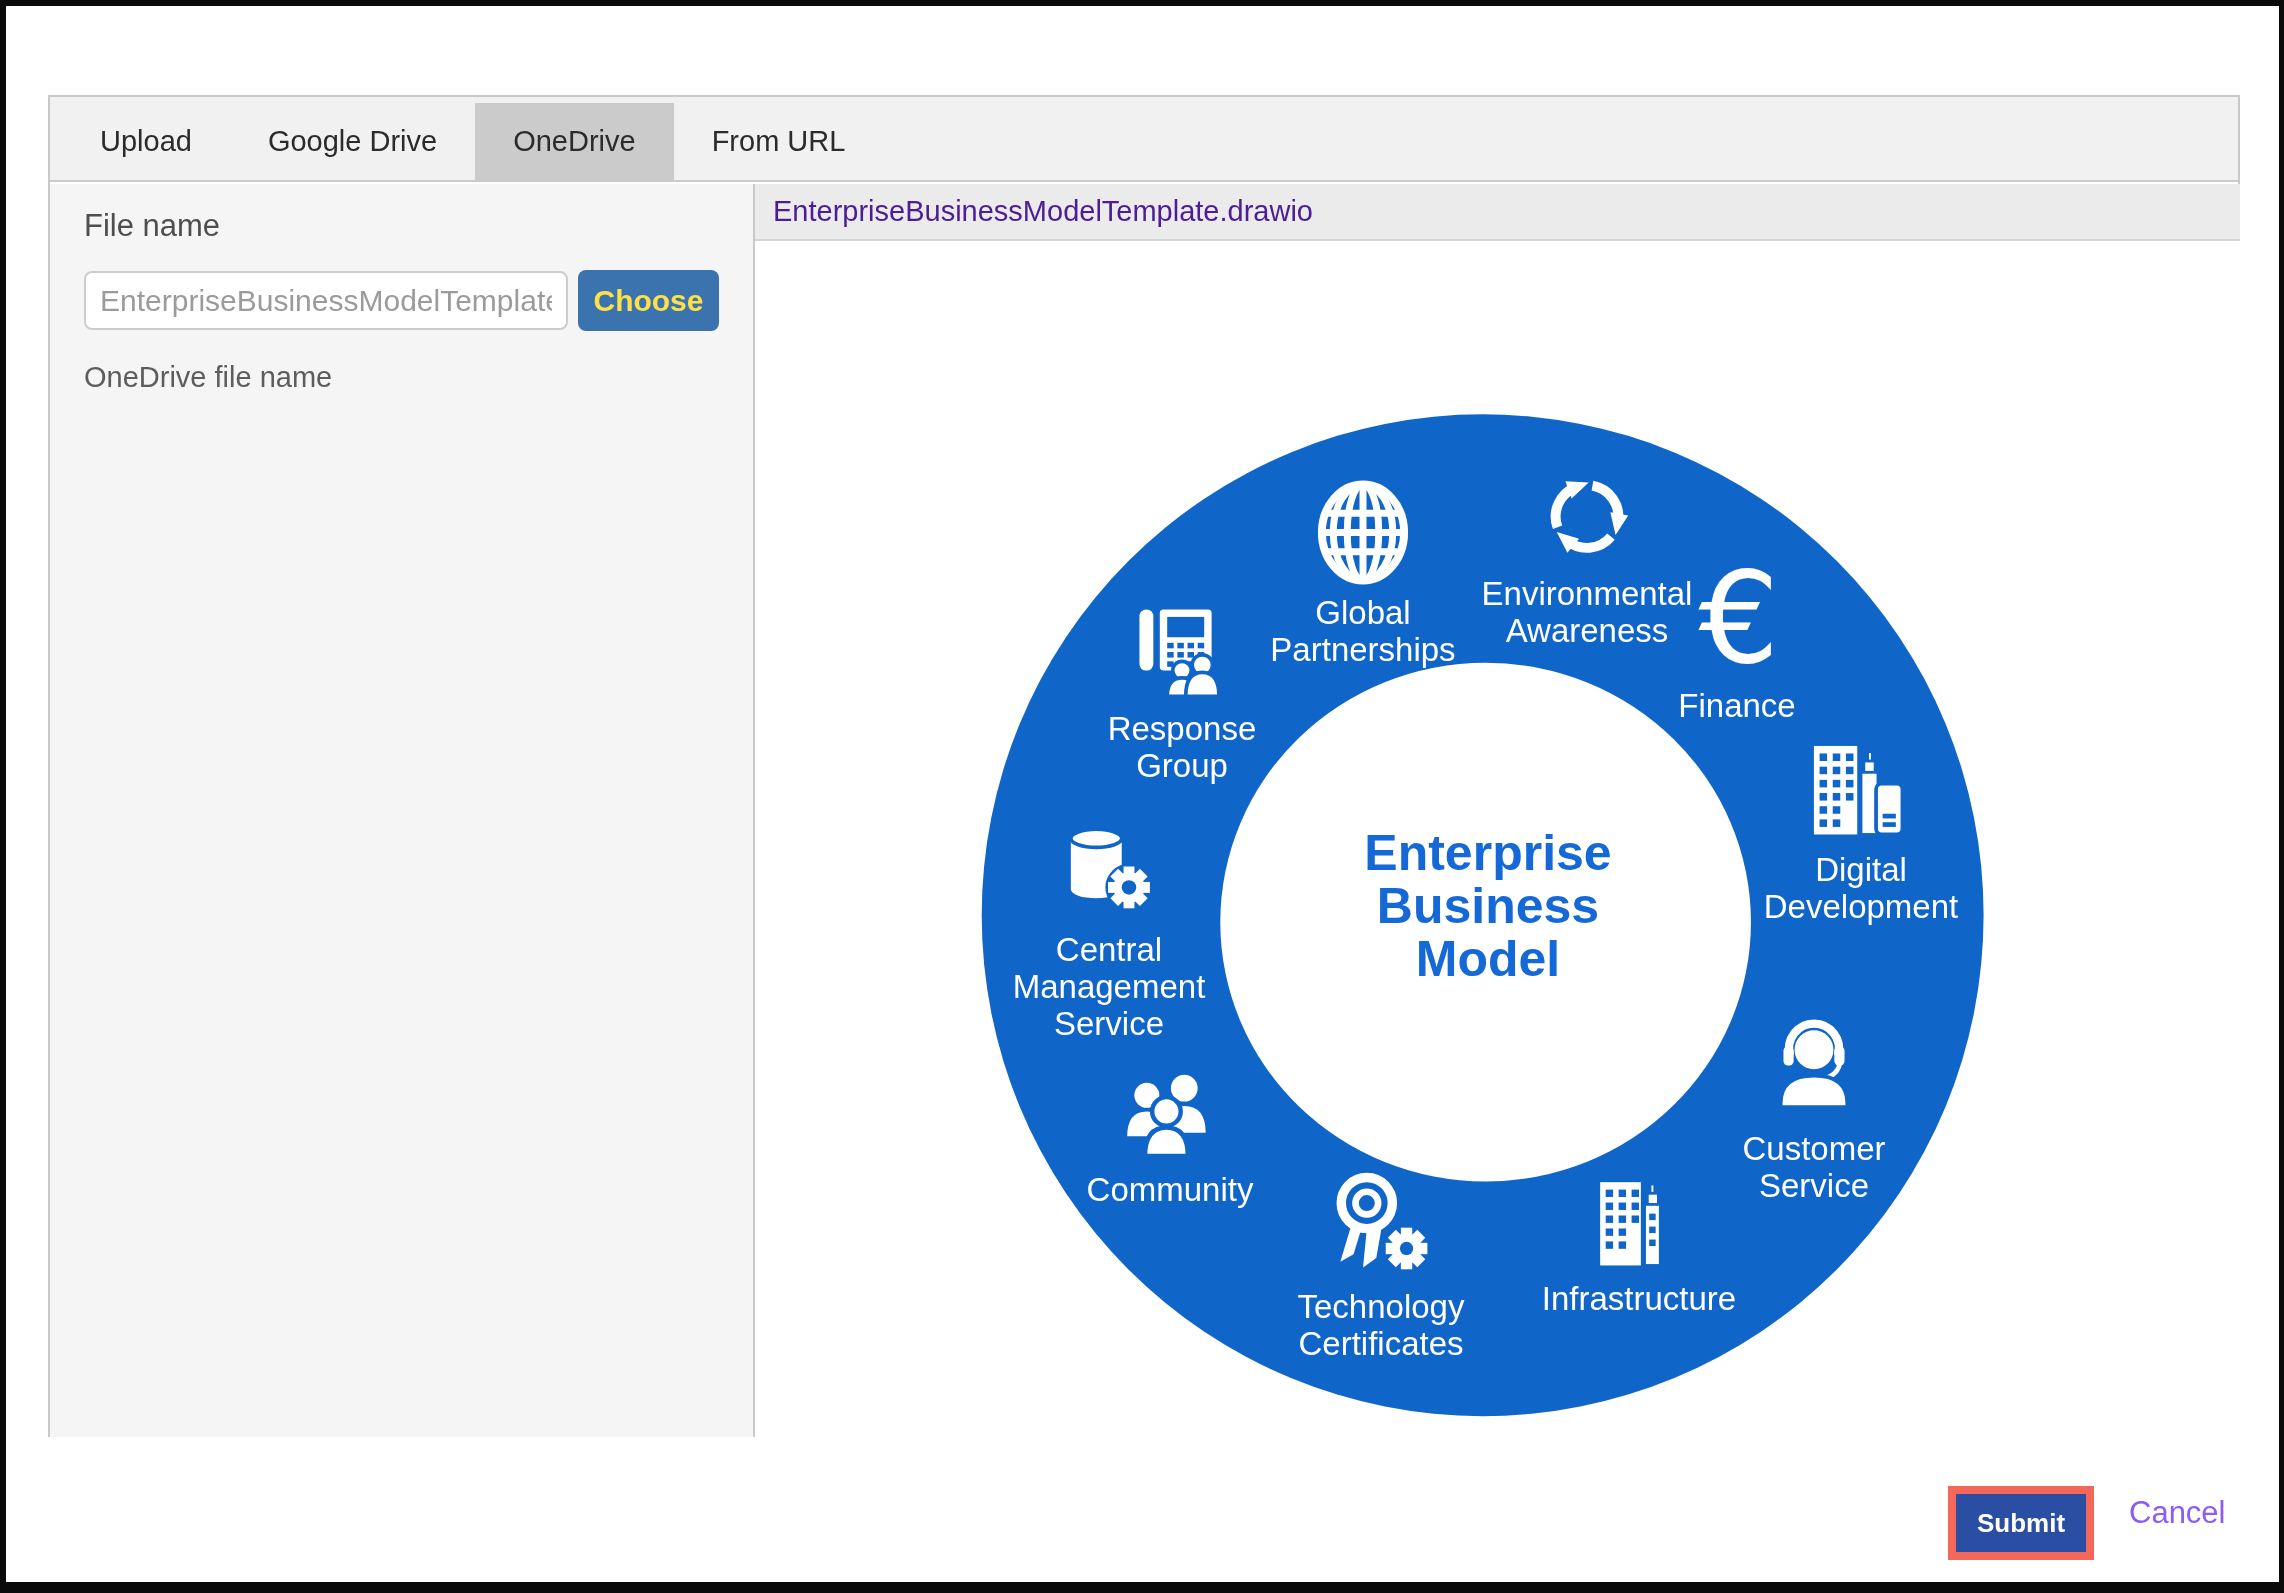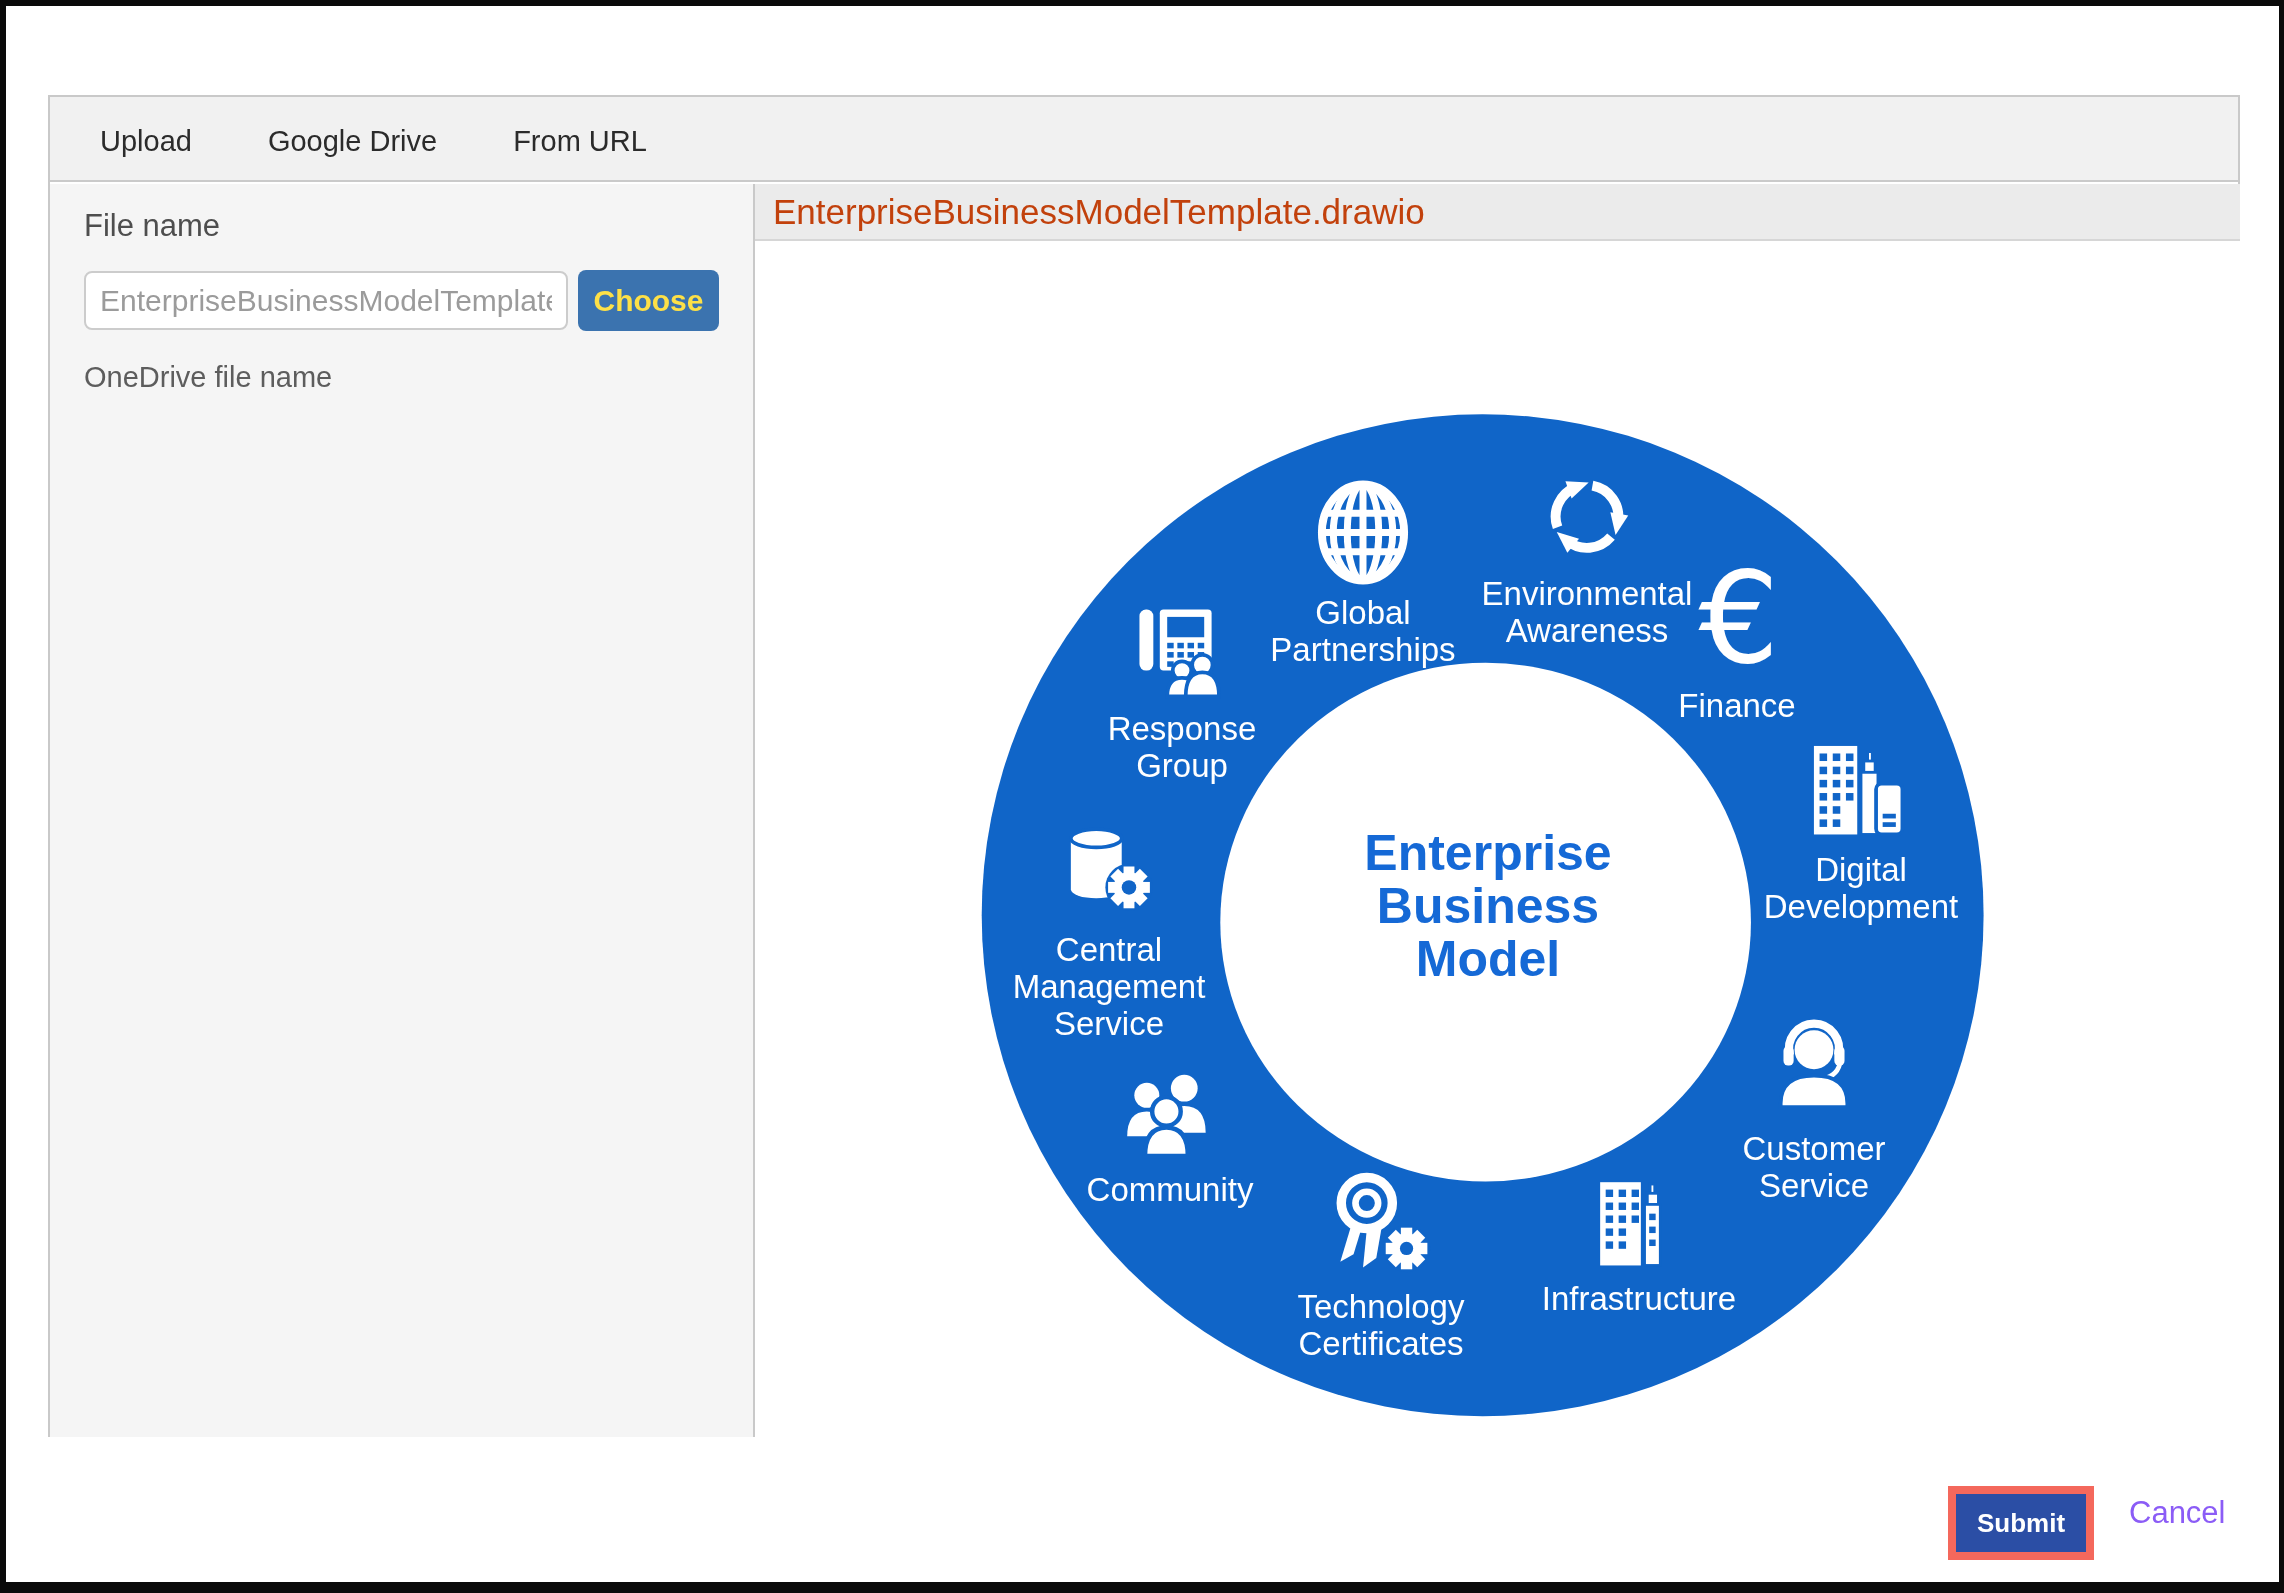--- a/index.html
+++ b/index.html
@@ -26,21 +26,21 @@
   .file-input { width:503px; height:59px; border:2px solid #cccccc; border-radius:8px; background:#fff;
                 font-size:30px; color:#9b9b9b; padding:0 14px; font-family:"Liberation Sans",sans-serif; }
   .choose-btn { width:147px; height:61px; margin-left:10px; border:none; border-radius:8px;
                 background:#3b73af; color:#fde047; font-size:30px; font-weight:bold;
                 font-family:"Liberation Sans",sans-serif; cursor:pointer; }
   .sub-label { font-size:29px; color:#5d5d5d; margin-top:30px; }
 
   
   .preview { position:absolute; left:705px; top:87px; width:1485px; height:1253px; background:#fff; }
   .preview-header { height:57px; background:#ebebeb; border-bottom:2px solid #d6d6d6;
-                    font-size:35px; color:#c2410c; line-height:55px; padding-left:18px;
+                    font-size:29px; color:#4c1d95; line-height:55px; padding-left:18px;
                     overflow:hidden; white-space:nowrap; }
   .preview-body { position:relative; width:100%; height:1194px; overflow:hidden; }
   .ring-svg { position:absolute; left:0; top:0; }
 
   .center-title { position:absolute; left:733px; top:586px; transform:translateX(-50%);
                   width:436px; text-align:center; font-size:50px; font-weight:bold;
                   color:#1569d6; line-height:1.06; white-space:pre-line; }
 
   .ring-item { position:absolute; transform:translateX(-50%); display:flex; flex-direction:column;
                align-items:center; width:327px; }
@@ -61,20 +61,23 @@
 <div class="frame">
 
   <div class="dialog">
 
     <div class="tab-bar">
       <div class="tab">
           <span>Upload</span>
         </div>
       <div class="tab">
           <span>Google Drive</span>
+        </div>
+      <div class="tab selected">
+          <span>OneDrive</span>
         </div>
       <div class="tab">
           <span>From URL</span>
         </div>
     </div>
 
     <div class="left-panel">
       <div class="field-label">File name</div>
       <div class="file-row">
         <input class="file-input" type="text" value="EnterpriseBusinessModelTemplate.dra" style="">

